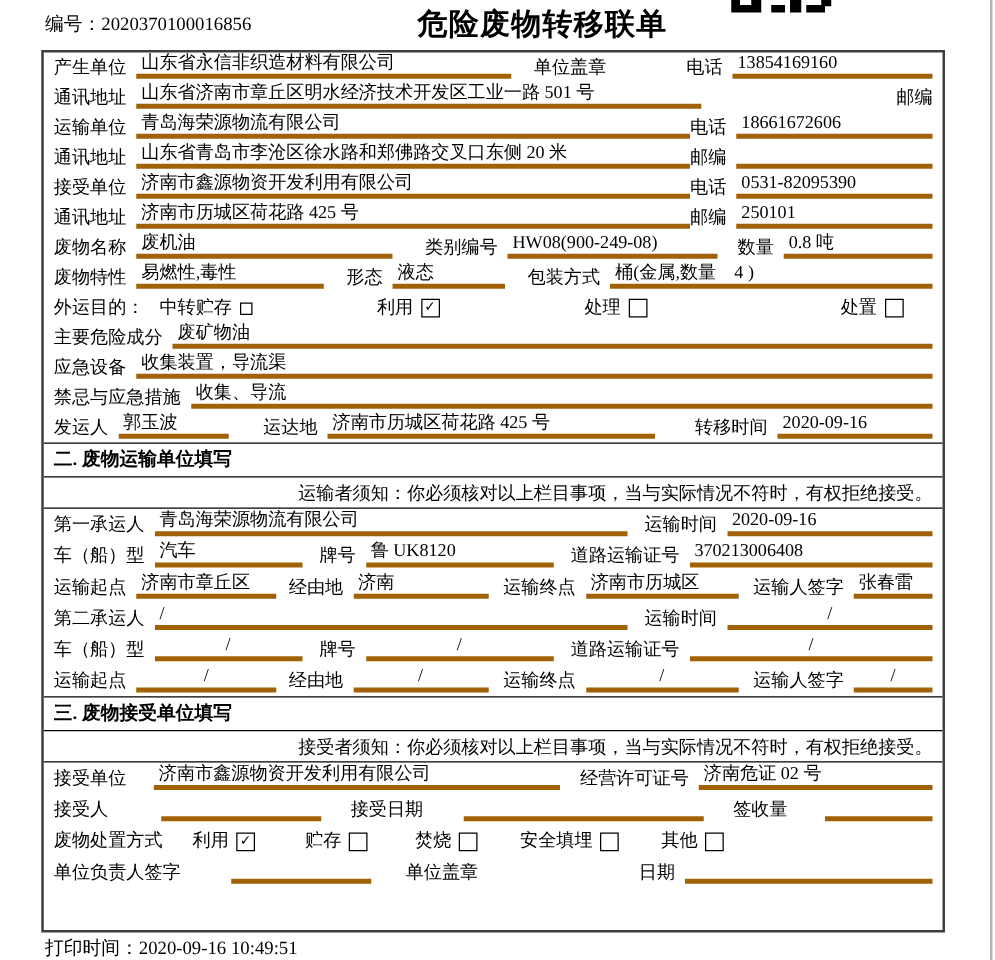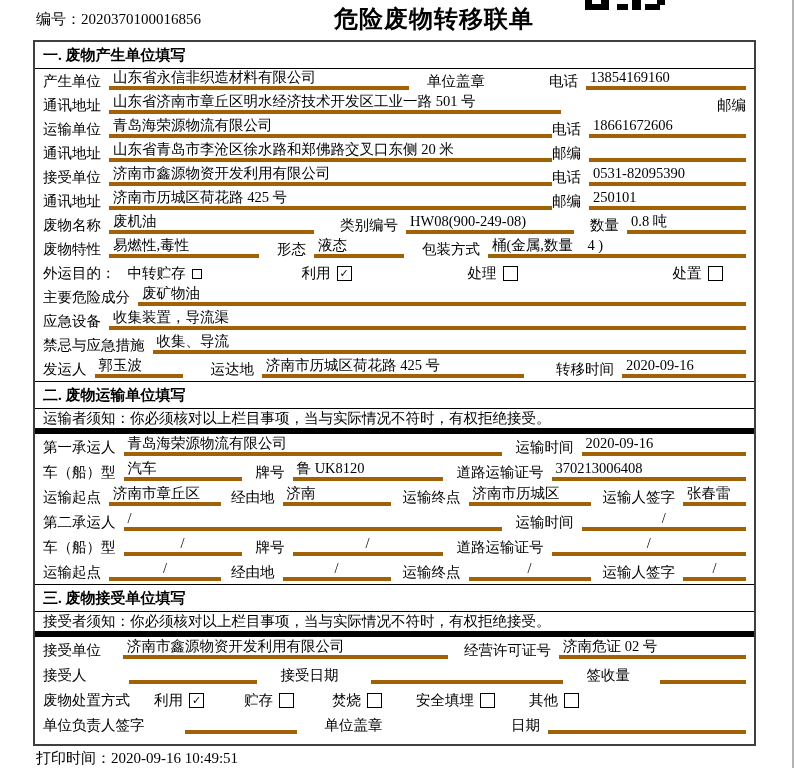--- a/index.html
+++ b/index.html
@@ -15,21 +15,21 @@
   .qr .q3{left:47px;top:0;width:9px;height:10px;}
   .qr .q4{left:60px;top:4px;width:15px;height:6px;}
   .qr .q5{left:72px;top:0;width:8px;height:5px;}
   .edge{position:absolute;left:792px;top:0;width:2px;height:768px;background:#b3b3b3;}
   .form{position:absolute;left:33px;top:40px;width:723px;height:706px;border:2px solid #3f3f3f;box-sizing:border-box;display:flex;flex-direction:column;}
   .sec{display:flex;flex-direction:column;}
   .sec + .sec{border-top:1px solid #000;}
   .sec-h{height:27px;line-height:26px;padding-left:8px;font-weight:bold;font-size:15px;border-bottom:1px solid #000;box-sizing:border-box;}
   .row{display:flex;align-items:flex-end;padding:0 8px 3px 8px;font-size:14.5px;white-space:nowrap;height:24px;box-sizing:border-box;}
   .s2 .row,.s3 .row{height:25px;}
-  .notice{border-bottom:6px solid #000000;height:27px;align-items:center;padding-bottom:0;}
+  .notice{border-bottom:1px solid #000000;height:27px;align-items:center;padding-bottom:0;justify-content:flex-end;}
   .lbl{line-height:18px;}
   .u{border-bottom:4px solid #a16207;line-height:18px;padding:0 4px;margin-left:8px;box-sizing:border-box;overflow:hidden;}
   .u.grow{flex:1;}
   .slash{text-align:center;}
   .grow-sp{flex:1;}
   .cb-item{display:inline-flex;align-items:center;line-height:18px;}
   .cb-box{display:inline-block;width:13px;height:13px;border:1.5px solid #000;line-height:13px;text-align:center;font-size:11px;margin-left:6px;box-sizing:content-box;}
   .cb-box.small{width:8px;height:8px;line-height:8px;margin-bottom:-1px;}
   .print{position:absolute;left:36px;top:749px;font-size:15px;}
 </style>
@@ -47,21 +47,20 @@
     <div class="q1i"></div>
     <div class="q2"></div>
     <div class="q3"></div>
     <div class="q4"></div>
     <div class="q5"></div>
   </div>
 
   <div class="form">
 
     <div class="sec s1">
-      <div class="sec-h">一. 废物产生单位填写</div>
 
       <div class="row">
         <span class="lbl">产生单位</span>
         <span class="u" style="width:300px">山东省永信非织造材料有限公司</span>
         <span class="lbl" style="margin-left:18px">单位盖章</span>
         <span class="grow-sp"></span>
         <span class="lbl">电话</span>
         <span class="u" style="width:160px">13854169160</span>
       </div>
 

